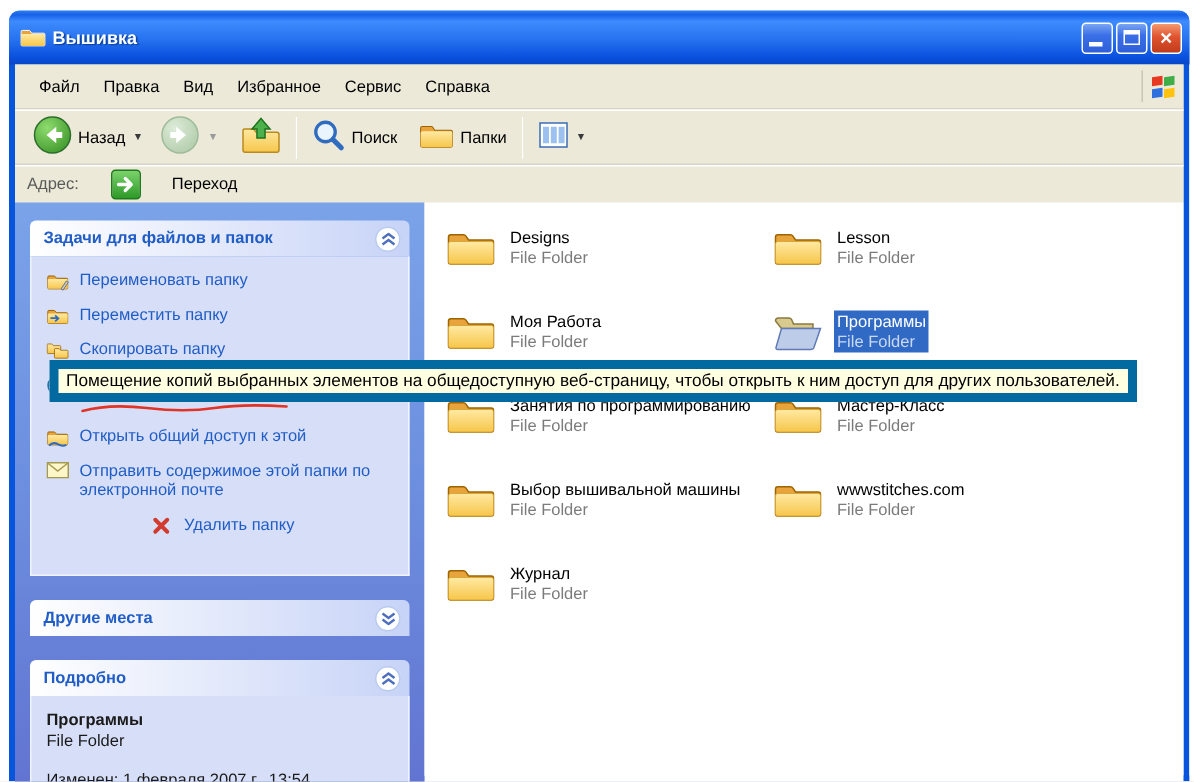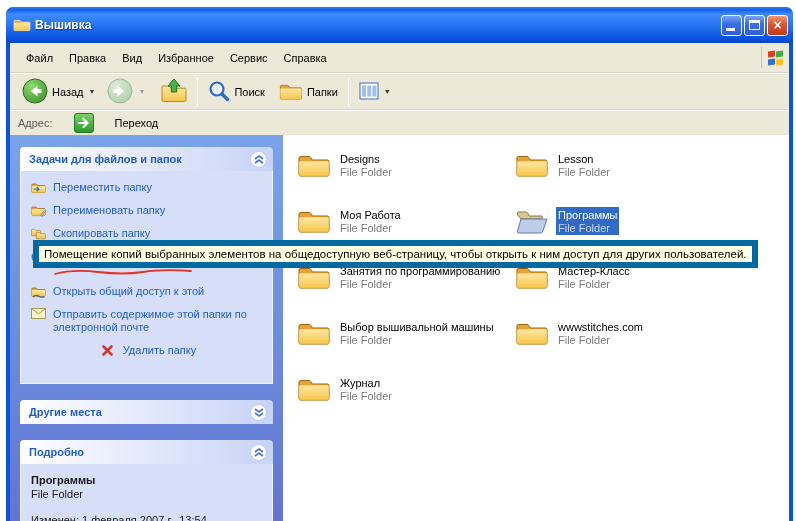--- a/index.html
+++ b/index.html
@@ -220,35 +220,35 @@
               </svg>
           </span>
         </div>
         <div class="panel-body">
 
           <div class="task">
             <span class="ticon">
               <svg width="15" height="13" viewBox="0 0 34 27">
                   <path d="M2 8 L2 7 Q2 5.5 3.5 5.5 L12 5.5 L15.4 9 L30.5 9 Q32 9 32 10.5 L32 23.5 Q32 25 30.5 25 L3.5 25 Q2 25 2 23.5 Z" fill="#E8A33D" stroke="#9C6500" stroke-width="1.5"></path>
                   <path d="M2 11.5 Q2 10 3.5 10 L30.5 10 Q32 10 32 11.5 L32 23.5 Q32 25 30.5 25 L3.5 25 Q2 25 2 23.5 Z" fill="url(#fgrad)"></path>
-                  <path d="M6 17 H16 M13 13 L18 17.5 L13 22" fill="none" stroke="#2F6BBF" stroke-width="2.6"></path>
-                </svg>
-            </span>
-            <span class="tlink">Переместить папку</span>
+                  <path d="M22 25 L30 13 L33 15 L25 27 Z" fill="#C8C8C8" stroke="#6B6B6B" stroke-width="1.4"></path>
+                </svg>
+            </span>
+            <span class="tlink">Переименовать папку</span>
           </div>
 
           <div class="task">
             <span class="ticon">
               <svg width="15" height="13" viewBox="0 0 34 27">
                   <path d="M2 8 L2 7 Q2 5.5 3.5 5.5 L12 5.5 L15.4 9 L30.5 9 Q32 9 32 10.5 L32 23.5 Q32 25 30.5 25 L3.5 25 Q2 25 2 23.5 Z" fill="#E8A33D" stroke="#9C6500" stroke-width="1.5"></path>
                   <path d="M2 11.5 Q2 10 3.5 10 L30.5 10 Q32 10 32 11.5 L32 23.5 Q32 25 30.5 25 L3.5 25 Q2 25 2 23.5 Z" fill="url(#fgrad)"></path>
-                  <path d="M22 25 L30 13 L33 15 L25 27 Z" fill="#C8C8C8" stroke="#6B6B6B" stroke-width="1.4"></path>
-                </svg>
-            </span>
-            <span class="tlink">Переименовать папку</span>
+                  <path d="M6 17 H16 M13 13 L18 17.5 L13 22" fill="none" stroke="#2F6BBF" stroke-width="2.6"></path>
+                </svg>
+            </span>
+            <span class="tlink">Переместить папку</span>
           </div>
 
           <div class="task">
             <span class="ticon">
               <svg width="15" height="13" viewBox="0 0 34 27">
                   <path d="M1 6 L1 5 Q1 4 2 4 L8 4 L10.5 6.5 L20 6.5 Q21.5 6.5 21.5 8 L21.5 17 Q21.5 18.5 20 18.5 L2.5 18.5 Q1 18.5 1 17 Z" fill="url(#fgrad)" stroke="#9C6500" stroke-width="1.2"></path>
                   <path d="M12 13 L12 12 Q12 11 13 11 L19 11 L21.5 13.5 L31 13.5 Q32.5 13.5 32.5 15 L32.5 24 Q32.5 25.5 31 25.5 L13.5 25.5 Q12 25.5 12 24 Z" fill="url(#fgrad)" stroke="#9C6500" stroke-width="1.2"></path>
                 </svg>
             </span>
             <span class="tlink">Скопировать папку</span>

